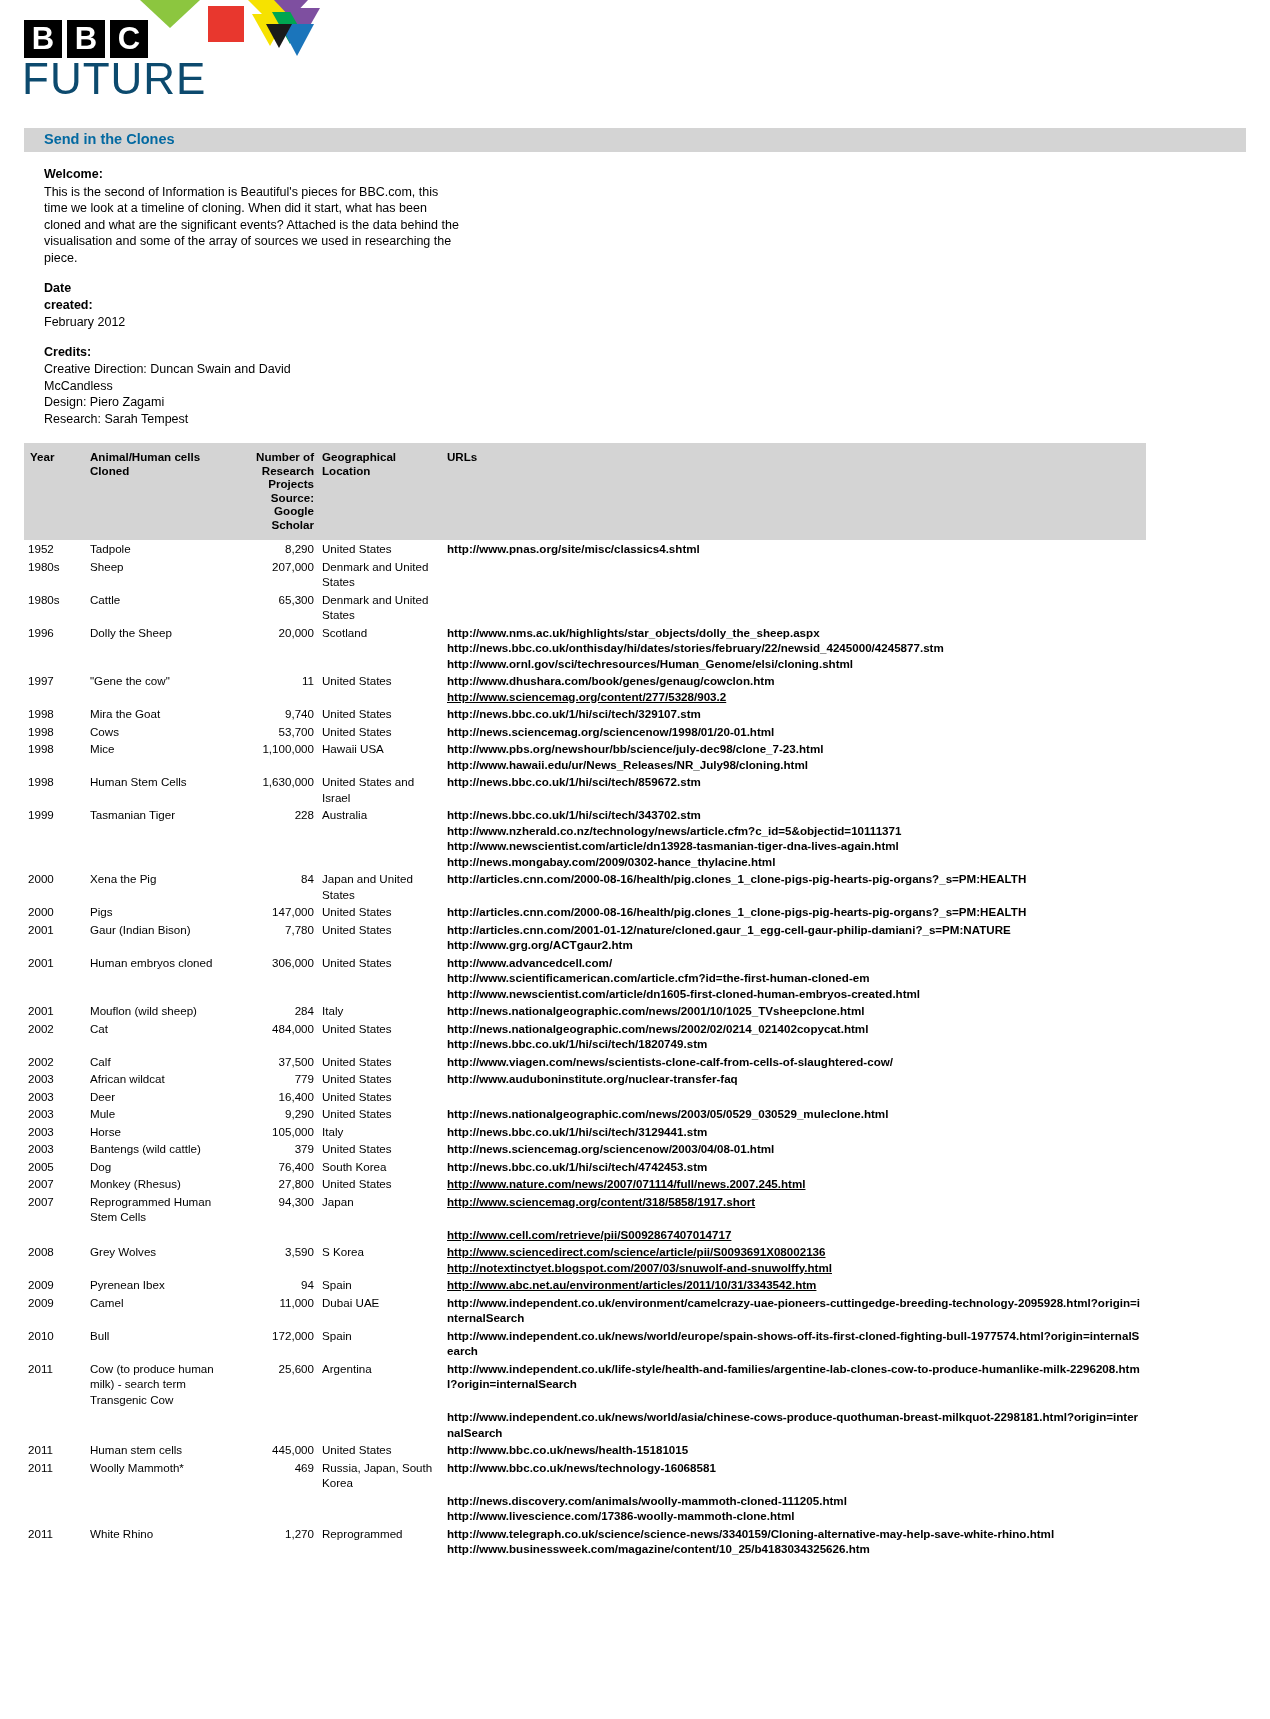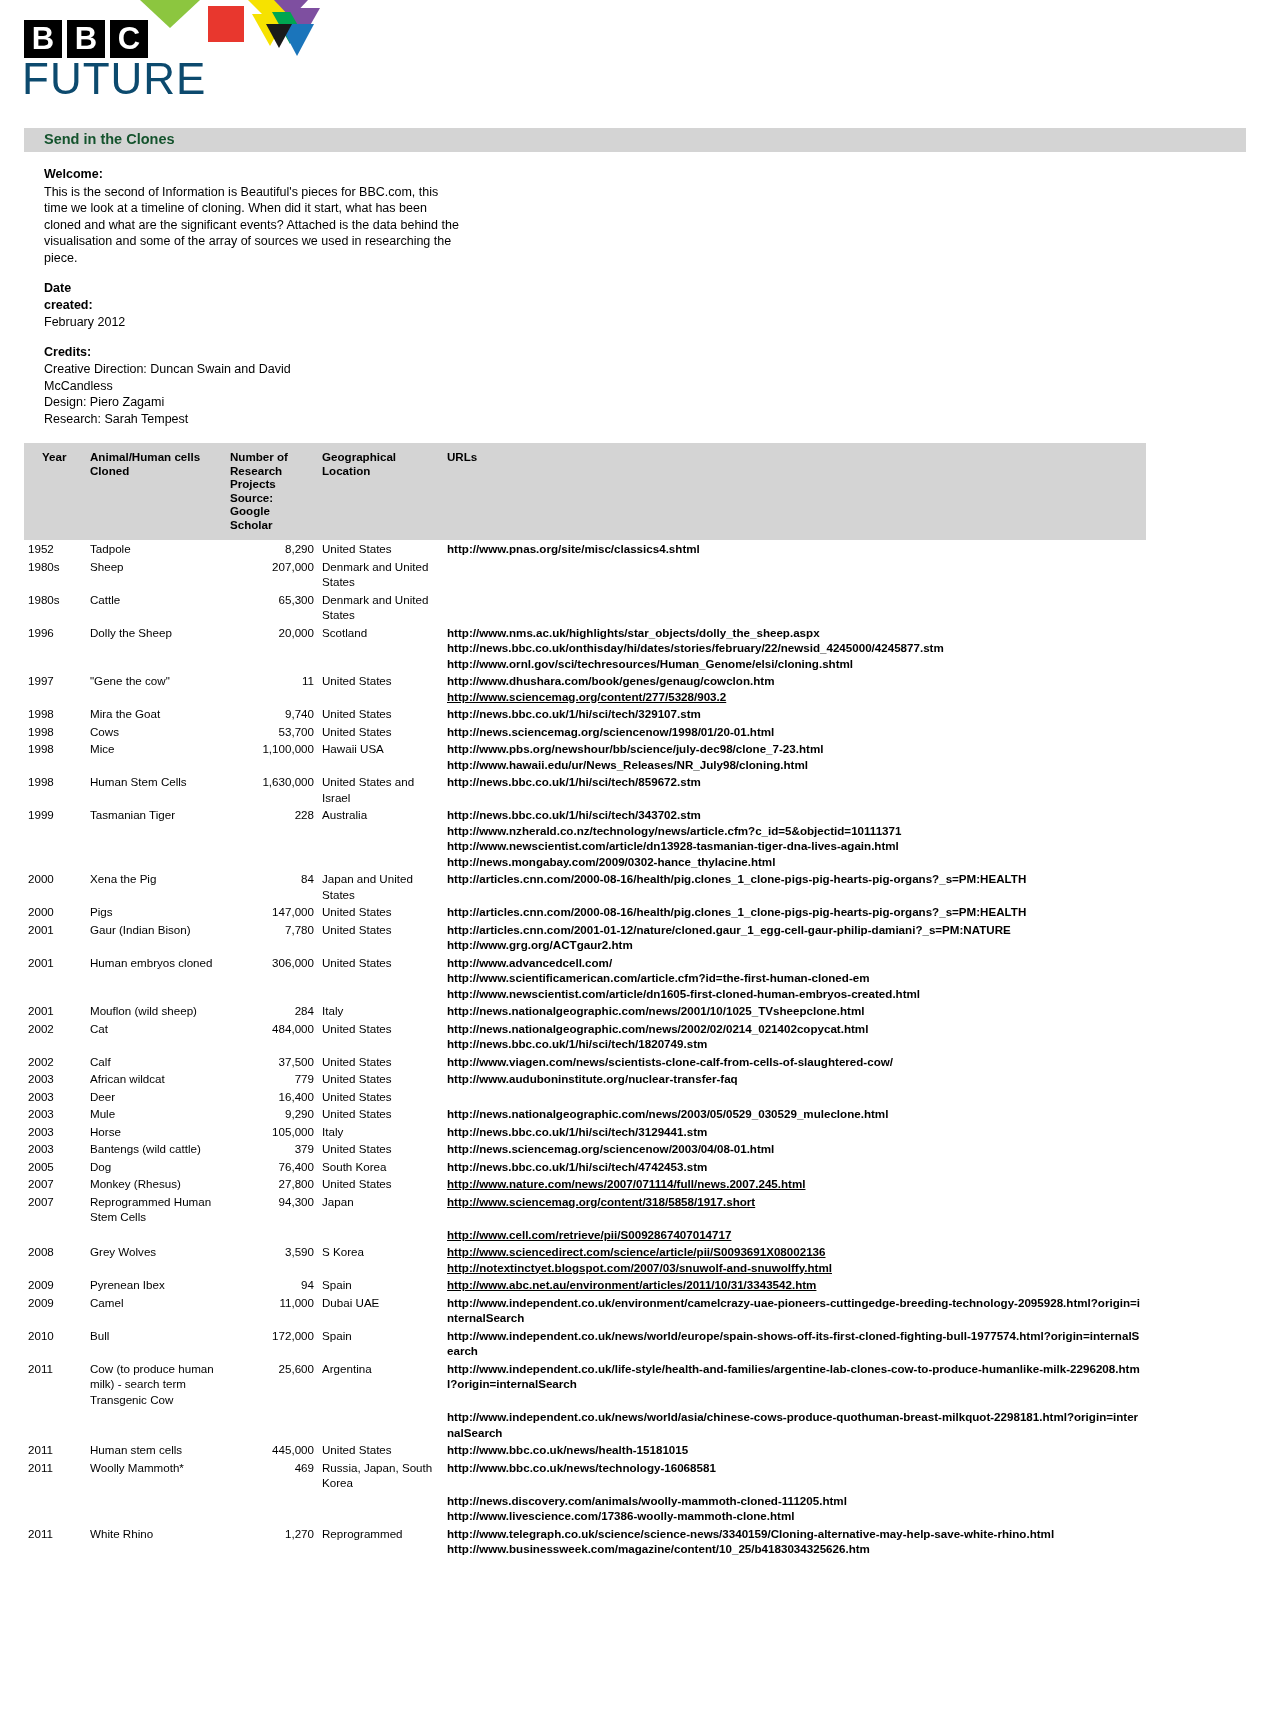--- a/index.html
+++ b/index.html
@@ -68,21 +68,21 @@
     background: #d4d4d4;
     height: 24px;
     position: relative;
   }
   .title-bar .title-text {
     position: absolute;
     left: 20px;
     top: 3px;
     font-size: 14.5px;
     font-weight: bold;
-    color: #14532d;
+    color: #0369a1;
   }
 
   
   .intro {
     margin: 14px 0 0 44px;
     width: 420px;
     font-size: 12.5px;
     line-height: 16.5px;
   }
   .intro .label {
@@ -193,24 +193,24 @@
     <table class="data">
       <colgroup>
         <col class="c-year">
           <col class="c-animal">
           <col class="c-num">
           <col class="c-geo">
           <col class="c-urls">
       </colgroup>
       <thead>
         <tr>
-          <th style="padding-left:18px;">Year</th>
+          <th style="padding-left:6px;">Year</th>
           <th style="white-space:pre-line;">Animal/Human cells
 Cloned</th>
-          <th class="num" style="white-space:pre-line;">Number of
+          <th class="num" style="white-space:pre-line;text-align:right;">Number of
 Research
 Projects
 Source: Google
 Scholar</th>
           <th style="white-space:pre-line;">Geographical
 Location</th>
           <th>URLs</th>
         </tr>
       </thead>
       <tbody id="table-body">

